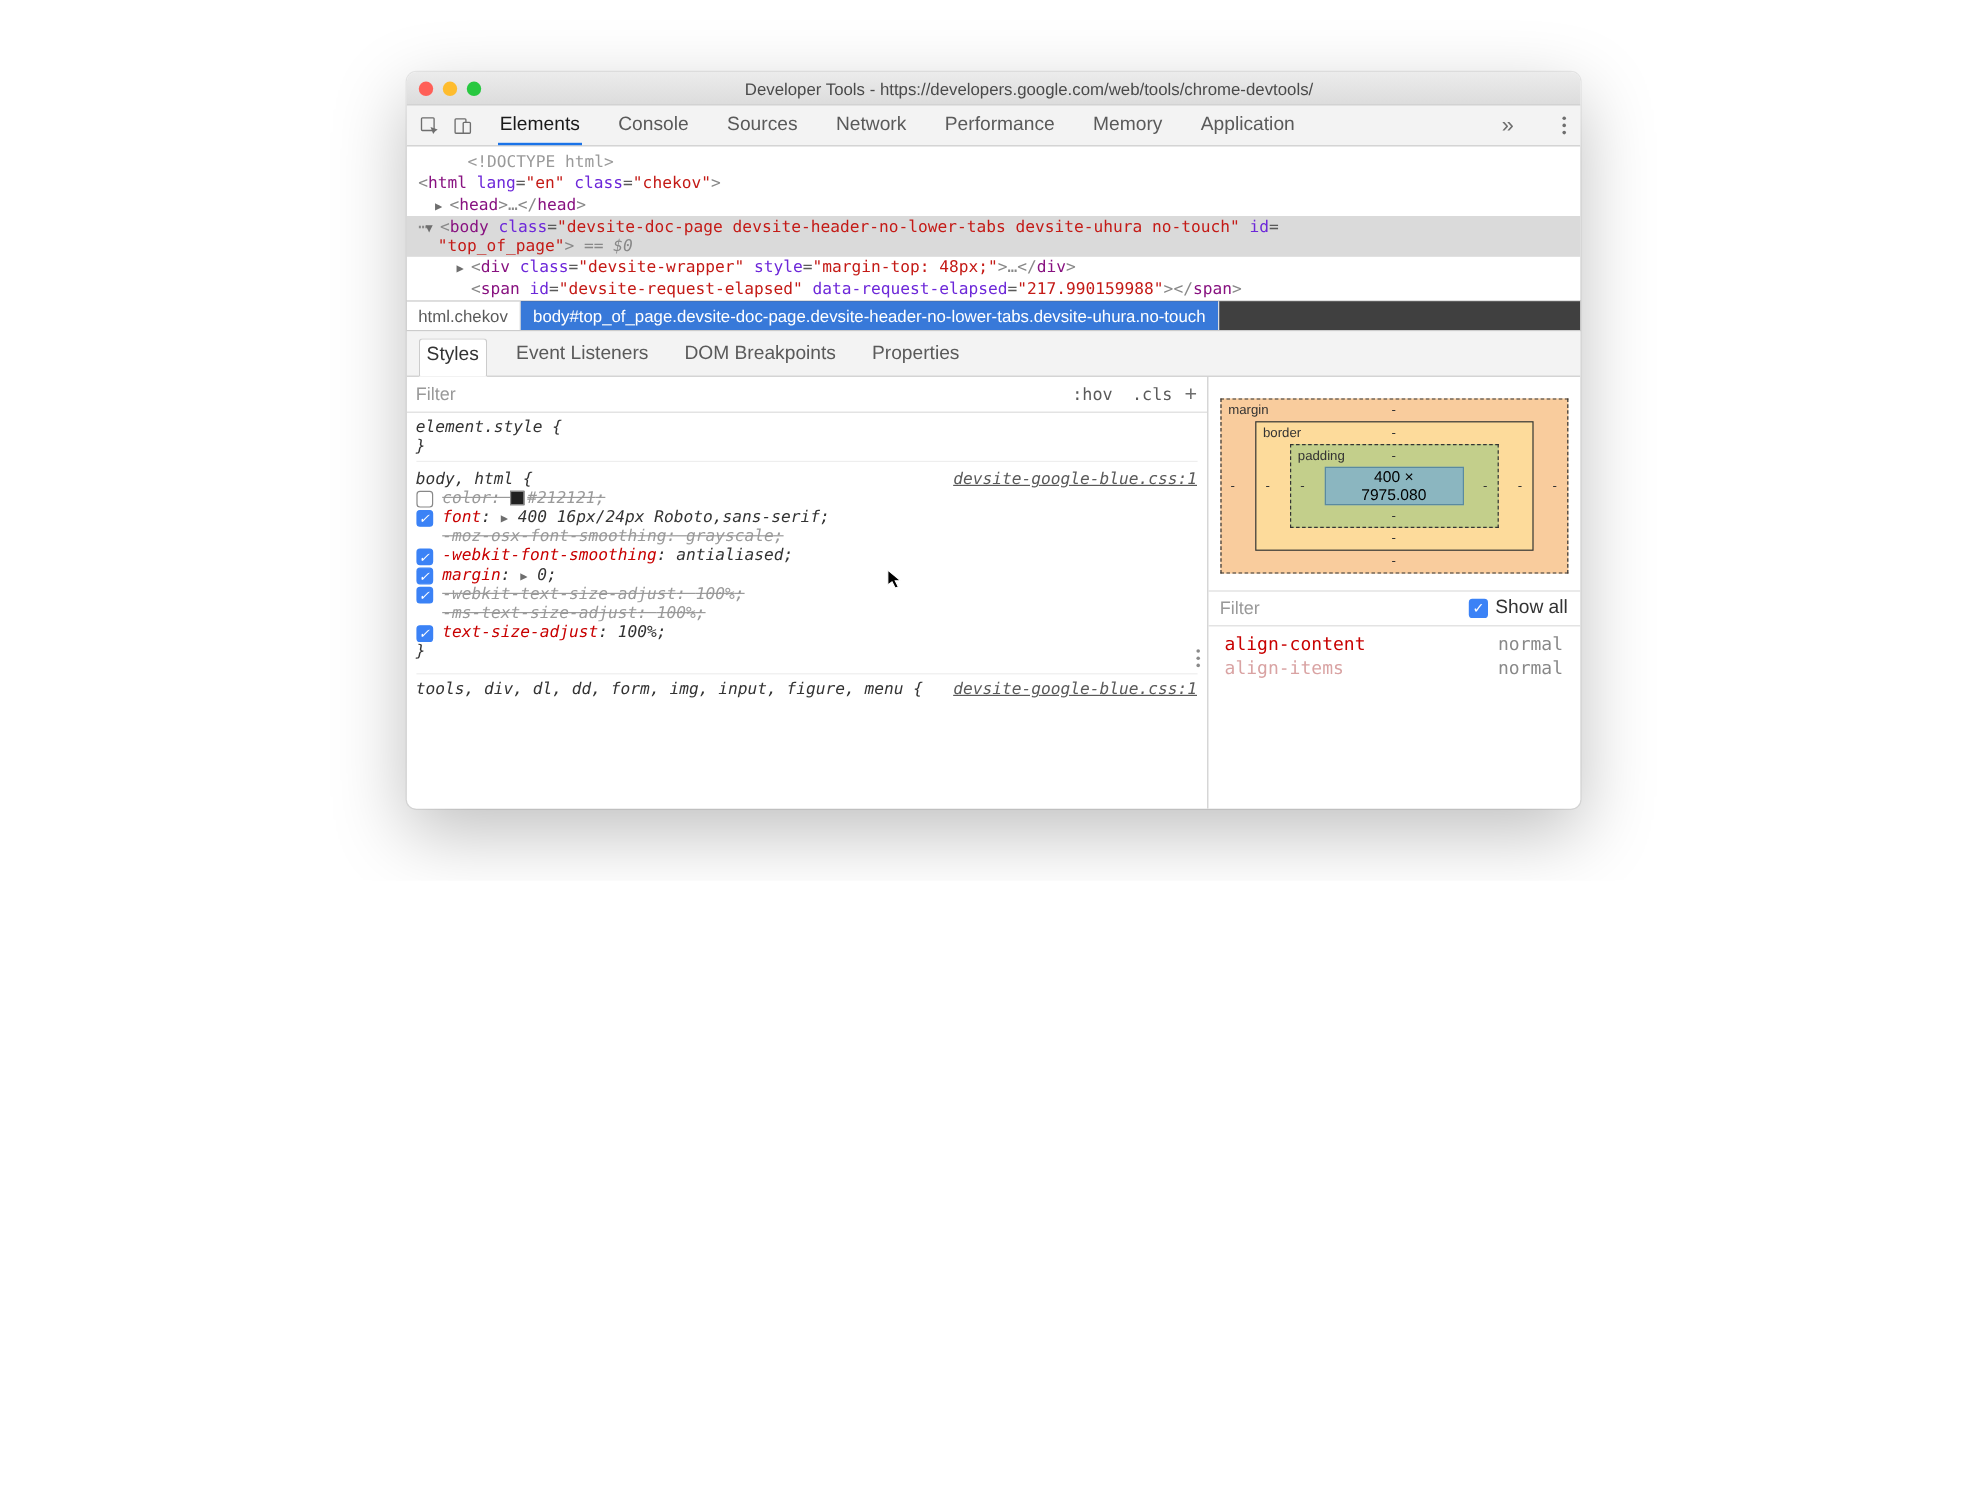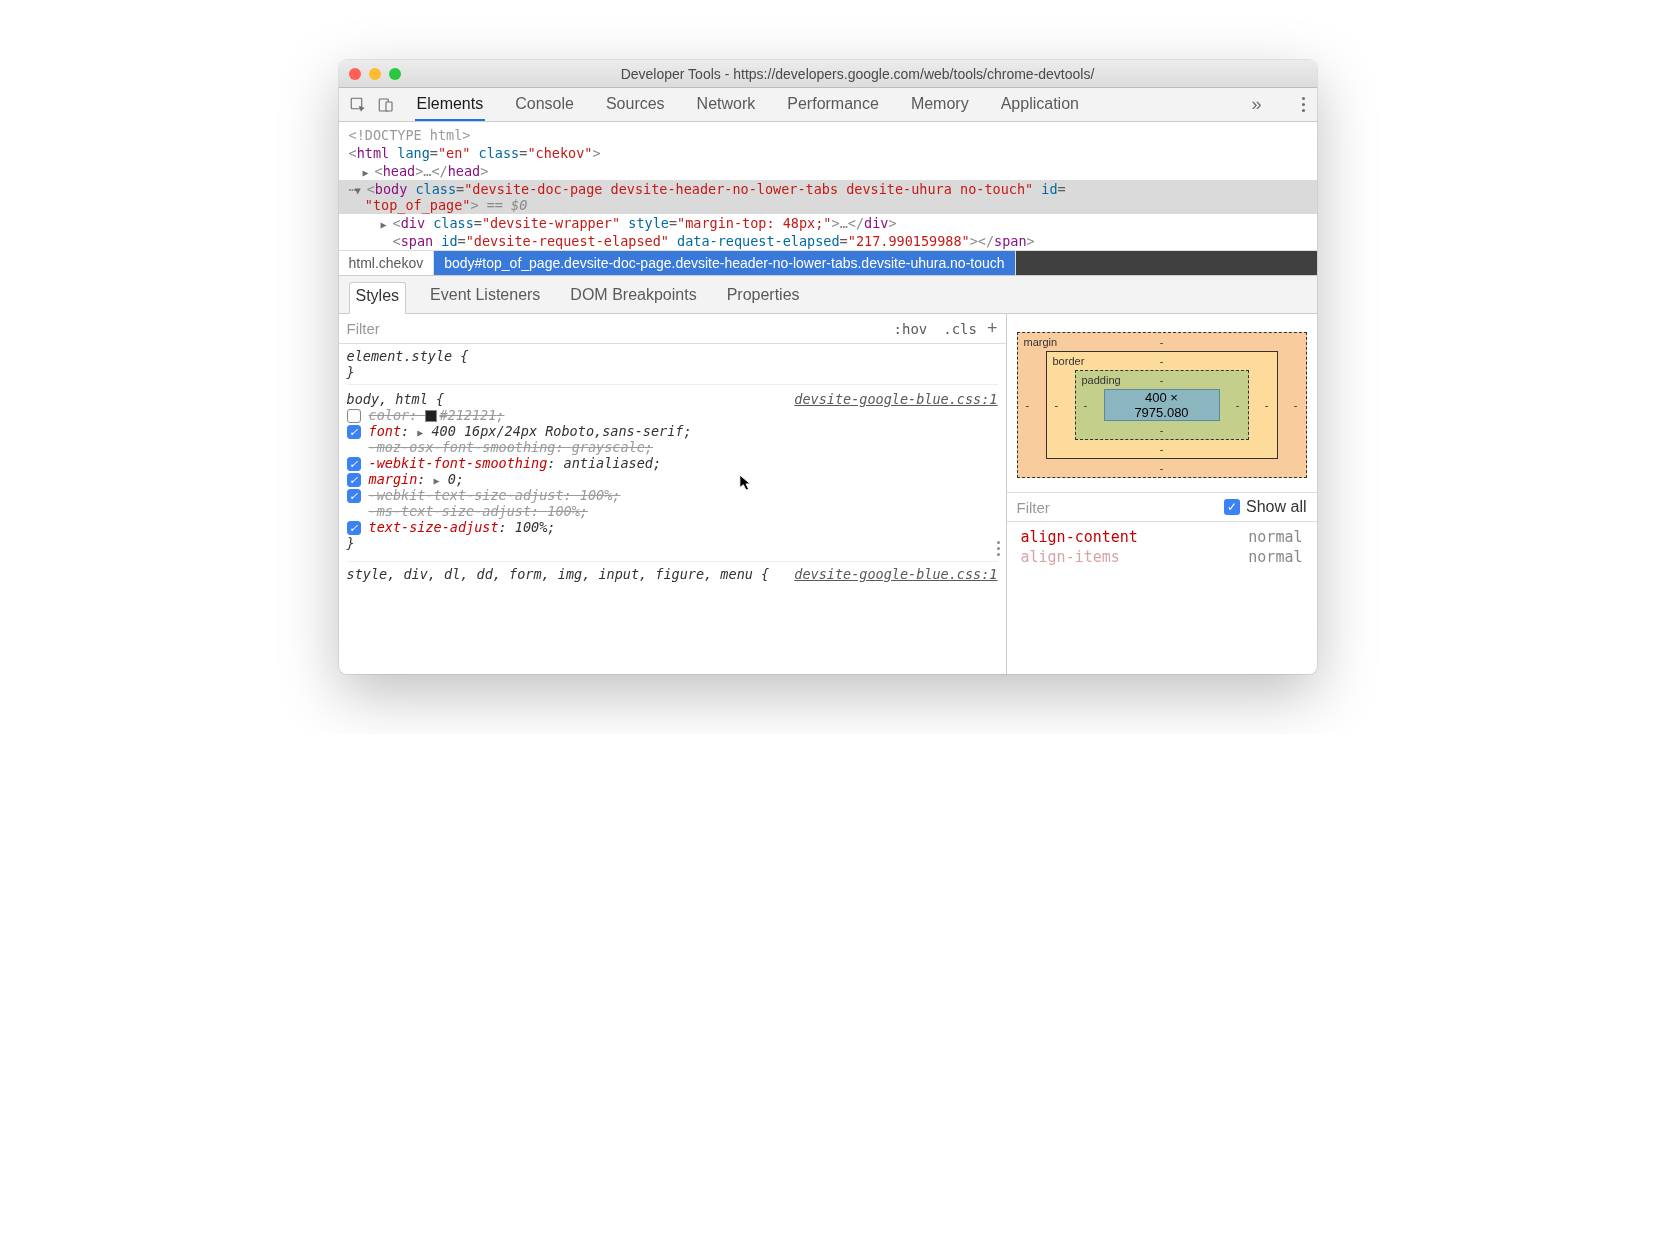--- a/index.html
+++ b/index.html
@@ -48,23 +48,23 @@
   .tab.active { color:#1a1a1a; border-bottom:2px solid #1a73e8; }
   .ts-more { color:#6e6e6e; font-size:18px; padding:0 6px;}
   .kebab { color:#6e6e6e; font-size:18px; padding:0 4px; letter-spacing:0; line-height:6px; display:flex; flex-direction:column; gap:3px;}
   .kebab span{ width:3px;height:3px;background:#6e6e6e;border-radius:50%;}
   
   .mono { font-family: Menlo, Consolas, monospace; font-size: 13.5px; }
   .dompane { padding: 4px 0 0 0; }
   .dom-line { padding: 1px 10px; white-space:nowrap; }
   .dom-line.selected { background:#dadada; }
   .tok-punc { color:#888; }
-  .tok-doctype { color:#9a9a9a; }
+  .tok-doctype { color:#9a9a9a;margin-left:41px; }
   .tok-tag { color:#881280; }
-  .tok-attr { color:#0369a1; }
+  .tok-attr { color:#6d28d9; }
   .tok-str { color:#c41a16; }
   .tok-eq { color:#5a5a5a; }
   .tok-dollar { color:#888; font-style: italic; }
   .tri { color:#6e6e6e; display:inline-block; width:12px; }
   .tri.down::before{content:"▼"; font-size:10px;}
   .tri.right::before{content:"▶"; font-size:10px;}
   .dots { color:#888; letter-spacing:-2px; }
   
   .breadcrumb {
     display:flex; height:26px; border-top:1px solid #ddd; border-bottom:1px solid #ccc;
@@ -283,21 +283,21 @@
         </div>
 
         <div class="rule-kebab">
             <span></span>
             <span></span>
             <span></span>
           </div>
 
         <div class="rule-block" style="border-top:1px solid #eee; padding-top:4px; border-bottom:none; margin-bottom:0;">
           <div class="rule-head">
-            <span class="selector"><span>style, div, dl, dd, form, img, input, figure, menu</span><span> {</span></span>
+            <span class="selector"><span>tools, div, dl, dd, form, img, input, figure, menu</span><span> {</span></span>
             <span class="srclink">devsite-google-blue.css:1</span>
           </div>
         </div>
 
         <svg class="cursor-ptr" style="left:400px; top:130px;" viewBox="0 0 16 20">
           <path d="M1 1 L1 15 L5 12 L8 18 L11 17 L8 11 L13 11 Z" fill="#000" stroke="#fff" stroke-width="1"></path>
         </svg>
       </div>
     </div>
 

